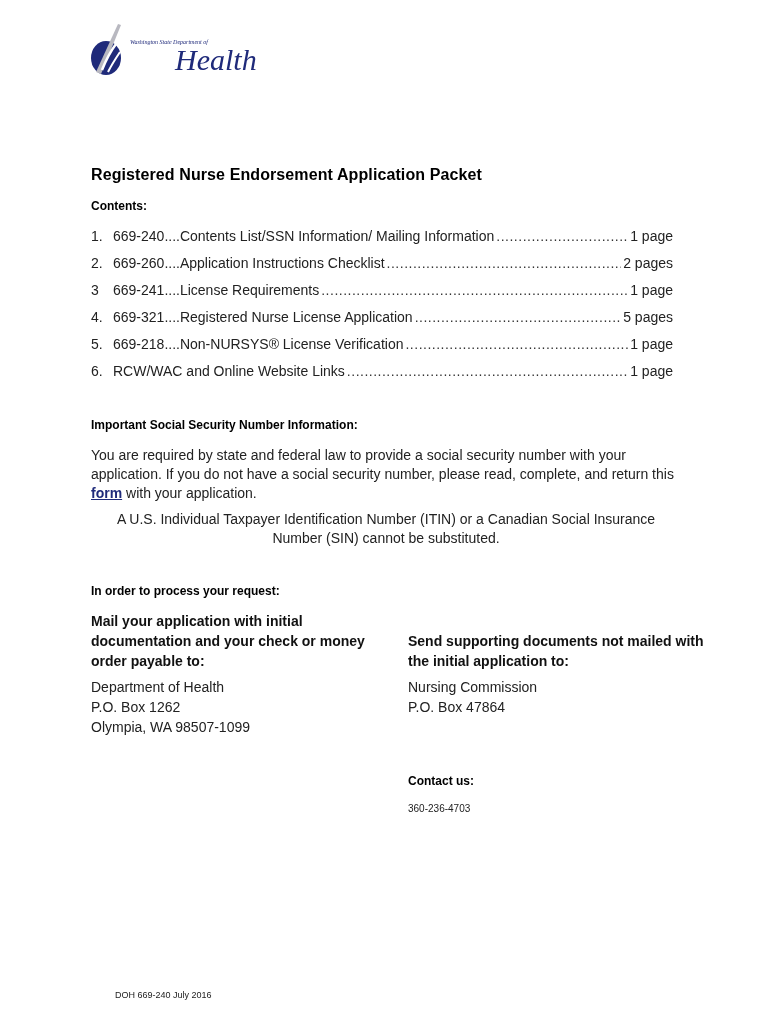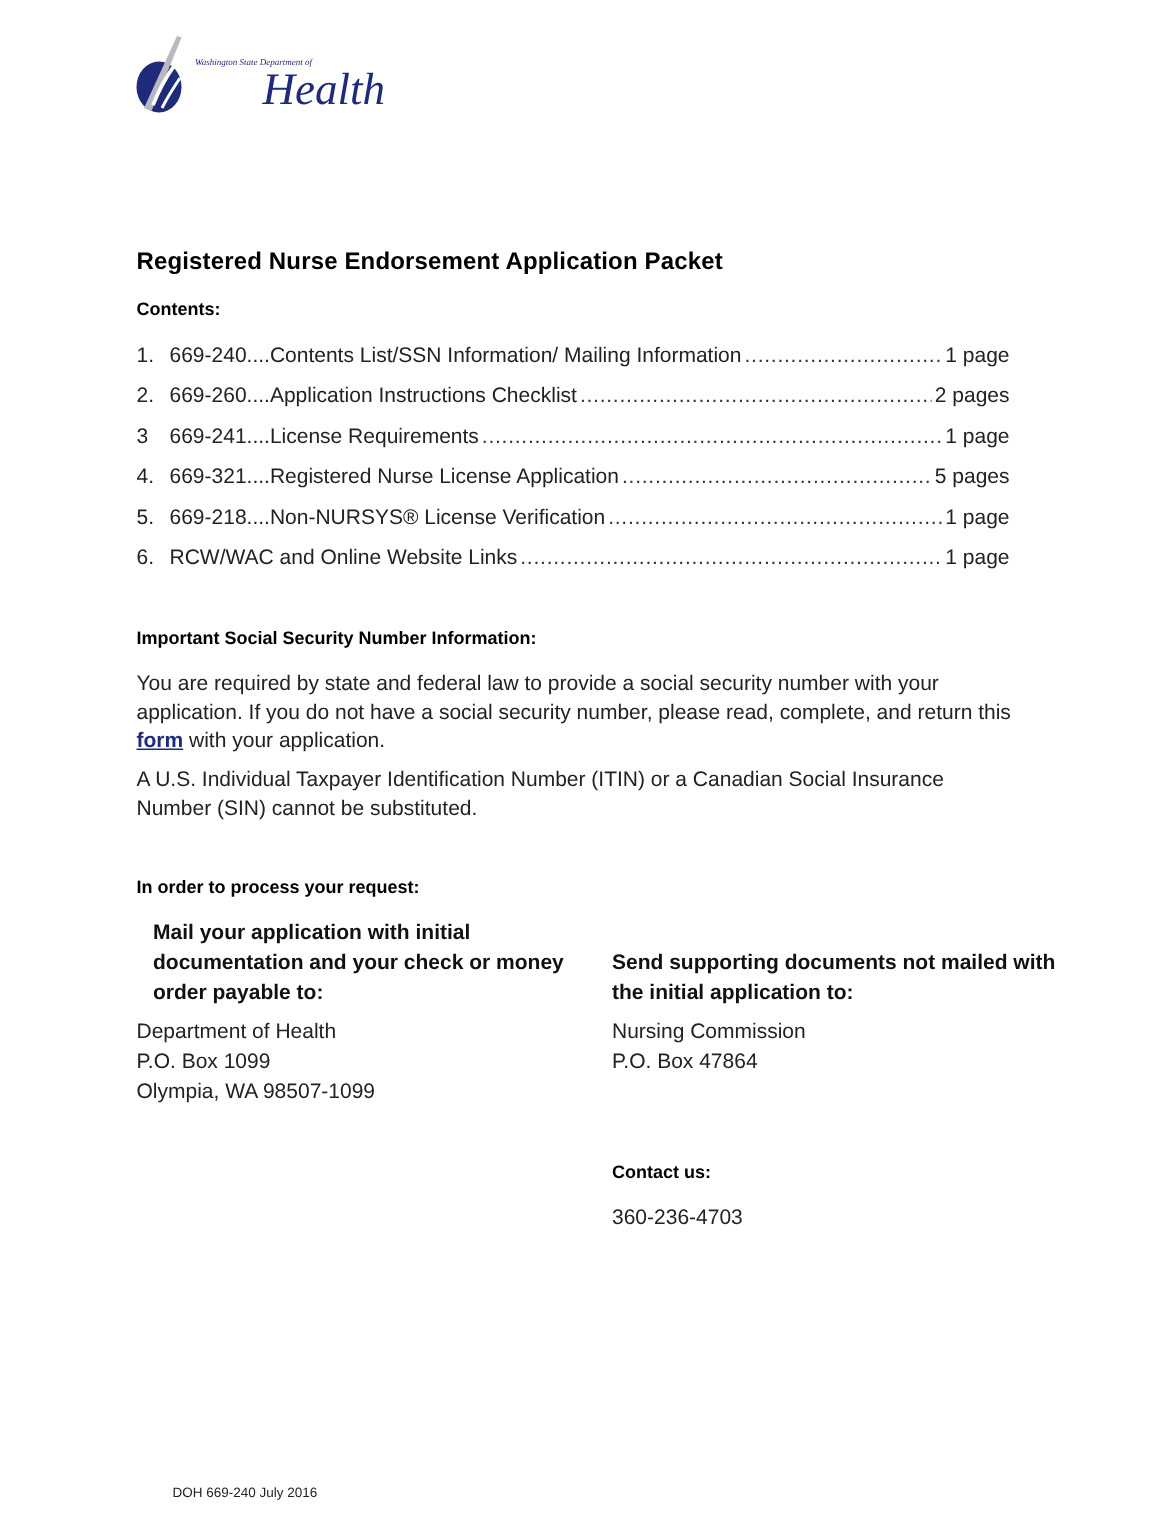--- a/index.html
+++ b/index.html
@@ -15,31 +15,31 @@
   .toc-row { display: flex; align-items: baseline; height: 27px; font-size: 14px; color: #222; white-space: nowrap; }
   .toc-num { width: 22px; }
   .toc-code { }
   .toc-text { }
   .toc-dots { flex: 1; overflow: hidden; color: #333; margin: 0 2px; }
   .toc-dots::before { content: "............................................................................................................................................................"; letter-spacing: 0.5px; }
   .toc-pages { text-align: right; }
   .ssn-h { left: 91px; top: 418px; }
   .para { font-size: 14px; color: #222; line-height: 19px; }
   .ssn-p1 { left: 91px; top: 446px; width: 590px; }
-  .ssn-p2 { left: 91px; top: 510px; width: 590px; }
+  .ssn-p2 { left: 91px; top: 510px; width: 590px; text-align: center; }
   .link { color: #1f2a7a; text-decoration: underline; font-weight: bold; }
   .proc-h { left: 91px; top: 584px; }
   .bold14 { font-size: 14px; font-weight: bold; color: #111; line-height: 20px; }
-  .mail-left-h { left: 102px; top: 611px; width: 280px; }
+  .mail-left-h { left: 91px; top: 611px; width: 280px; }
   .mail-right-h { left: 408px; top: 631px; width: 300px; }
   .addr { font-size: 14px; color: #222; line-height: 20px; }
   .addr-left { left: 91px; top: 677px; }
   .addr-right { left: 408px; top: 677px; }
   .contact-h { left: 408px; top: 774px; }
-  .phone { left: 408px; top: 803px; font-size: 14px; color: #222; }
+  .phone { left: 408px; top: 803px; font-size: 10px; color: #222; }
   .footer { left: 91px; top: 990px; font-size: 9px; color: #222; margin-left: 24px; }
 </style>
 </head>
 <body>
 
 <div class="abs logo">
   <svg width="42" height="58" viewBox="0 0 42 58" style="position:absolute;left:0;top:0;">
     <ellipse cx="18" cy="36" rx="15" ry="17" fill="#1f2a7a"></ellipse>
     <path d="M8 50 L30 2 L33 3 L13 52 Z" fill="#b8b8c0"></path>
     <path d="M14 48 C 18 38, 22 30, 28 22" stroke="#ffffff" stroke-width="2.5" fill="none"></path>
@@ -104,21 +104,21 @@
 
 <div class="abs para ssn-p2">A U.S. Individual Taxpayer Identification Number (ITIN) or a Canadian Social Insurance Number (SIN) cannot be substituted.</div>
 
 <div class="abs h2 proc-h">In order to process your request:</div>
 
 <div class="abs bold14 mail-left-h">Mail your application with initial documentation and your check or money order payable to:</div>
 <div class="abs bold14 mail-right-h">Send supporting documents not mailed with the initial application to:</div>
 
 <div class="abs addr addr-left">
   <div>Department of Health</div>
-  <div>P.O. Box 1099</div>
+  <div>P.O. Box 1262</div>
   <div>Olympia, WA  98507-1099</div>
 </div>
 
 <div class="abs addr addr-right">
   <div>Nursing Commission</div>
   <div>P.O. Box 47864</div>
 </div>
 
 <div class="abs h2 contact-h">Contact us:</div>
 <div class="abs phone">360-236-4703</div>

